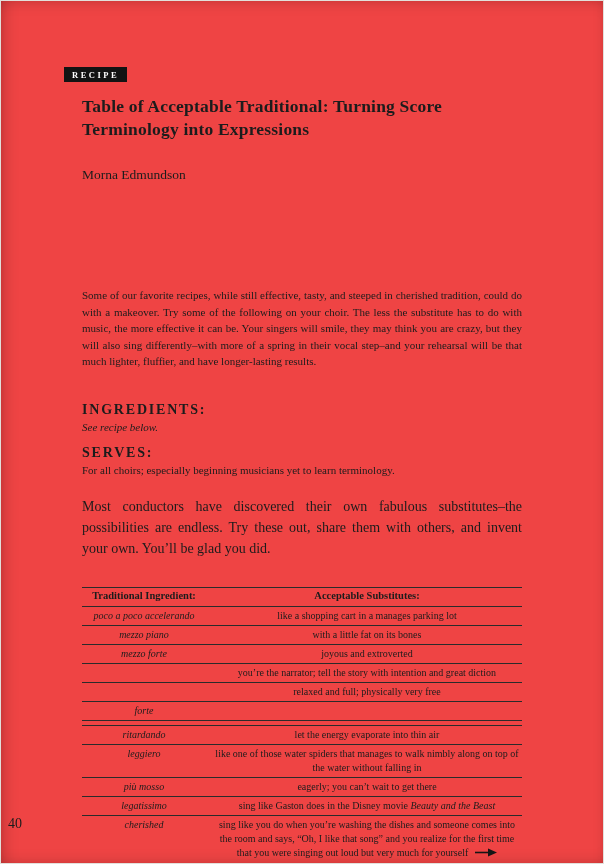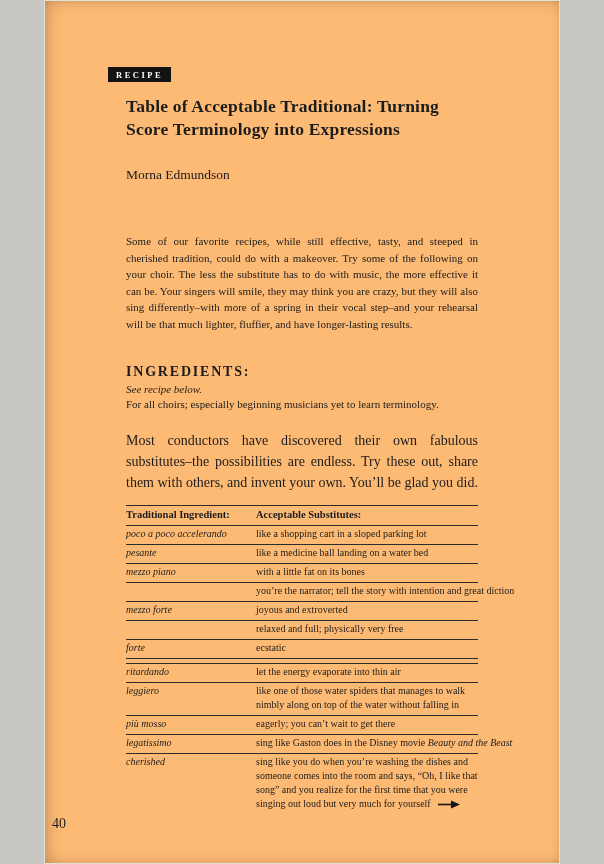--- a/index.html
+++ b/index.html
@@ -1,23 +1,23 @@
 <!DOCTYPE html>
 <html><head>
 <meta charset="utf-8">
 <style>
   * { margin:0; padding:0; box-sizing:border-box; }
   html,body { background:#c9c7c3; }
   body { font-family:"Liberation Serif", serif; }
 
   .page {
     position:relative;
-    width:516px; height:864px;
+    width:604px; height:864px;
     margin:0 auto;
-    background:#fdba74;
+    background:#ef4444;
     color:#1c1c1c;
     padding:64px 82px 0 82px;
     box-shadow:
       inset 0 0 0 1px #e2e0db,
       inset 14px 0 18px -14px rgba(0,0,0,.30),
       inset -10px 0 14px -12px rgba(0,0,0,.18),
       inset 0 12px 16px -12px rgba(0,0,0,.22),
       inset 0 -12px 16px -12px rgba(0,0,0,.18);
     overflow:hidden;
   }
@@ -41,21 +41,21 @@
     line-height:1.32;
     letter-spacing:.2px;
   }
 
   .author {
     margin-top:26px;
     font-size:13.5px;
   }
 
   .intro {
-    margin-top:50px;
+    margin-top:104px;
     font-size:11px;
     line-height:1.5;
     text-align:justify;
   }
 
   .section-heading {
     margin-top:32px;
     font-size:14px;
     font-weight:bold;
     letter-spacing:1.8px;
@@ -65,23 +65,24 @@
   .section-text.italic { font-style:italic; }
 
   .paragraph2 {
     margin-top:20px;
     font-size:14px;
     line-height:1.5;
     text-align:justify;
   }
 
   .sub-table {
-    margin-top:12px;
+    margin-top:28px;
     border-top:1px solid #2b2b2b;
     width:100%;
+    text-align:center;
   }
   .trow {
     display:flex;
     border-bottom:1px solid #2b2b2b;
     padding:1.5px 0 2.5px 0;
     font-size:10px;
     line-height:1.4;
   }
   .trow.header { font-weight:bold; font-size:10.5px; }
   .trow.last { border-bottom:none; }
@@ -121,64 +122,60 @@
 
   <h1 class="title">Table of Acceptable Traditional: Turning Score Terminology into Expressions</h1>
 
   <div class="author">Morna Edmundson</div>
 
   <p class="intro">Some of our favorite recipes, while still effective, tasty, and steeped in cherished tradition, could do with a makeover. Try some of the following on your choir. The less the substitute has to do with music, the more effective it can be. Your singers will smile, they may think you are crazy, but they will also sing differently–with more of a spring in their vocal step–and your rehearsal will be that much lighter, fluffier, and have longer-lasting results.</p>
 
   <div class="section-heading">INGREDIENTS:</div>
   <div class="section-text italic">See recipe below.</div>
 
+  <div class="section-heading serves">SERVES:</div>
   <div class="section-text">For all choirs; especially beginning musicians yet to learn terminology.</div>
 
   <p class="paragraph2">Most conductors have discovered their own fabulous substitutes–the possibilities are endless. Try these out, share them with others, and invent your own. You’ll be glad you did.</p>
 
   <div class="sub-table">
 
     <div class="trow header">
       <div class="cell-ing">Traditional Ingredient:</div>
       <div class="cell-sub">Acceptable Substitutes:</div>
     </div>
 
     <div class="trow">
       <div class="cell-ing">poco a poco accelerando</div>
-      <div class="cell-sub oneline">like a shopping cart in a sloped parking lot</div>
-    </div>
-
-    <div class="trow">
-      <div class="cell-ing">pesante</div>
-      <div class="cell-sub oneline">like a medicine ball landing on a water bed</div>
-    </div>
+      <div class="cell-sub oneline">like a shopping cart in a manages parking lot</div>
+    </div>
+
 
     <div class="trow">
       <div class="cell-ing">mezzo piano</div>
       <div class="cell-sub oneline">with a little fat on its bones</div>
     </div>
 
     <div class="trow">
+      <div class="cell-ing">mezzo forte</div>
+      <div class="cell-sub oneline">joyous and extroverted</div>
+    </div>
+
+    <div class="trow">
       <div class="cell-ing"></div>
       <div class="cell-sub oneline">you’re the narrator; tell the story with intention and great diction</div>
     </div>
 
     <div class="trow">
-      <div class="cell-ing">mezzo forte</div>
-      <div class="cell-sub oneline">joyous and extroverted</div>
-    </div>
-
-    <div class="trow">
       <div class="cell-ing"></div>
       <div class="cell-sub oneline">relaxed and full; physically very free</div>
     </div>
 
     <div class="trow">
       <div class="cell-ing">forte</div>
-      <div class="cell-sub oneline">ecstatic</div>
     </div>
 
     <div class="trow">
       <div class="cell-ing"></div>
     </div>
 
     <div class="trow">
       <div class="cell-ing">ritardando</div>
       <div class="cell-sub oneline">let the energy evaporate into thin air</div>
     </div>

